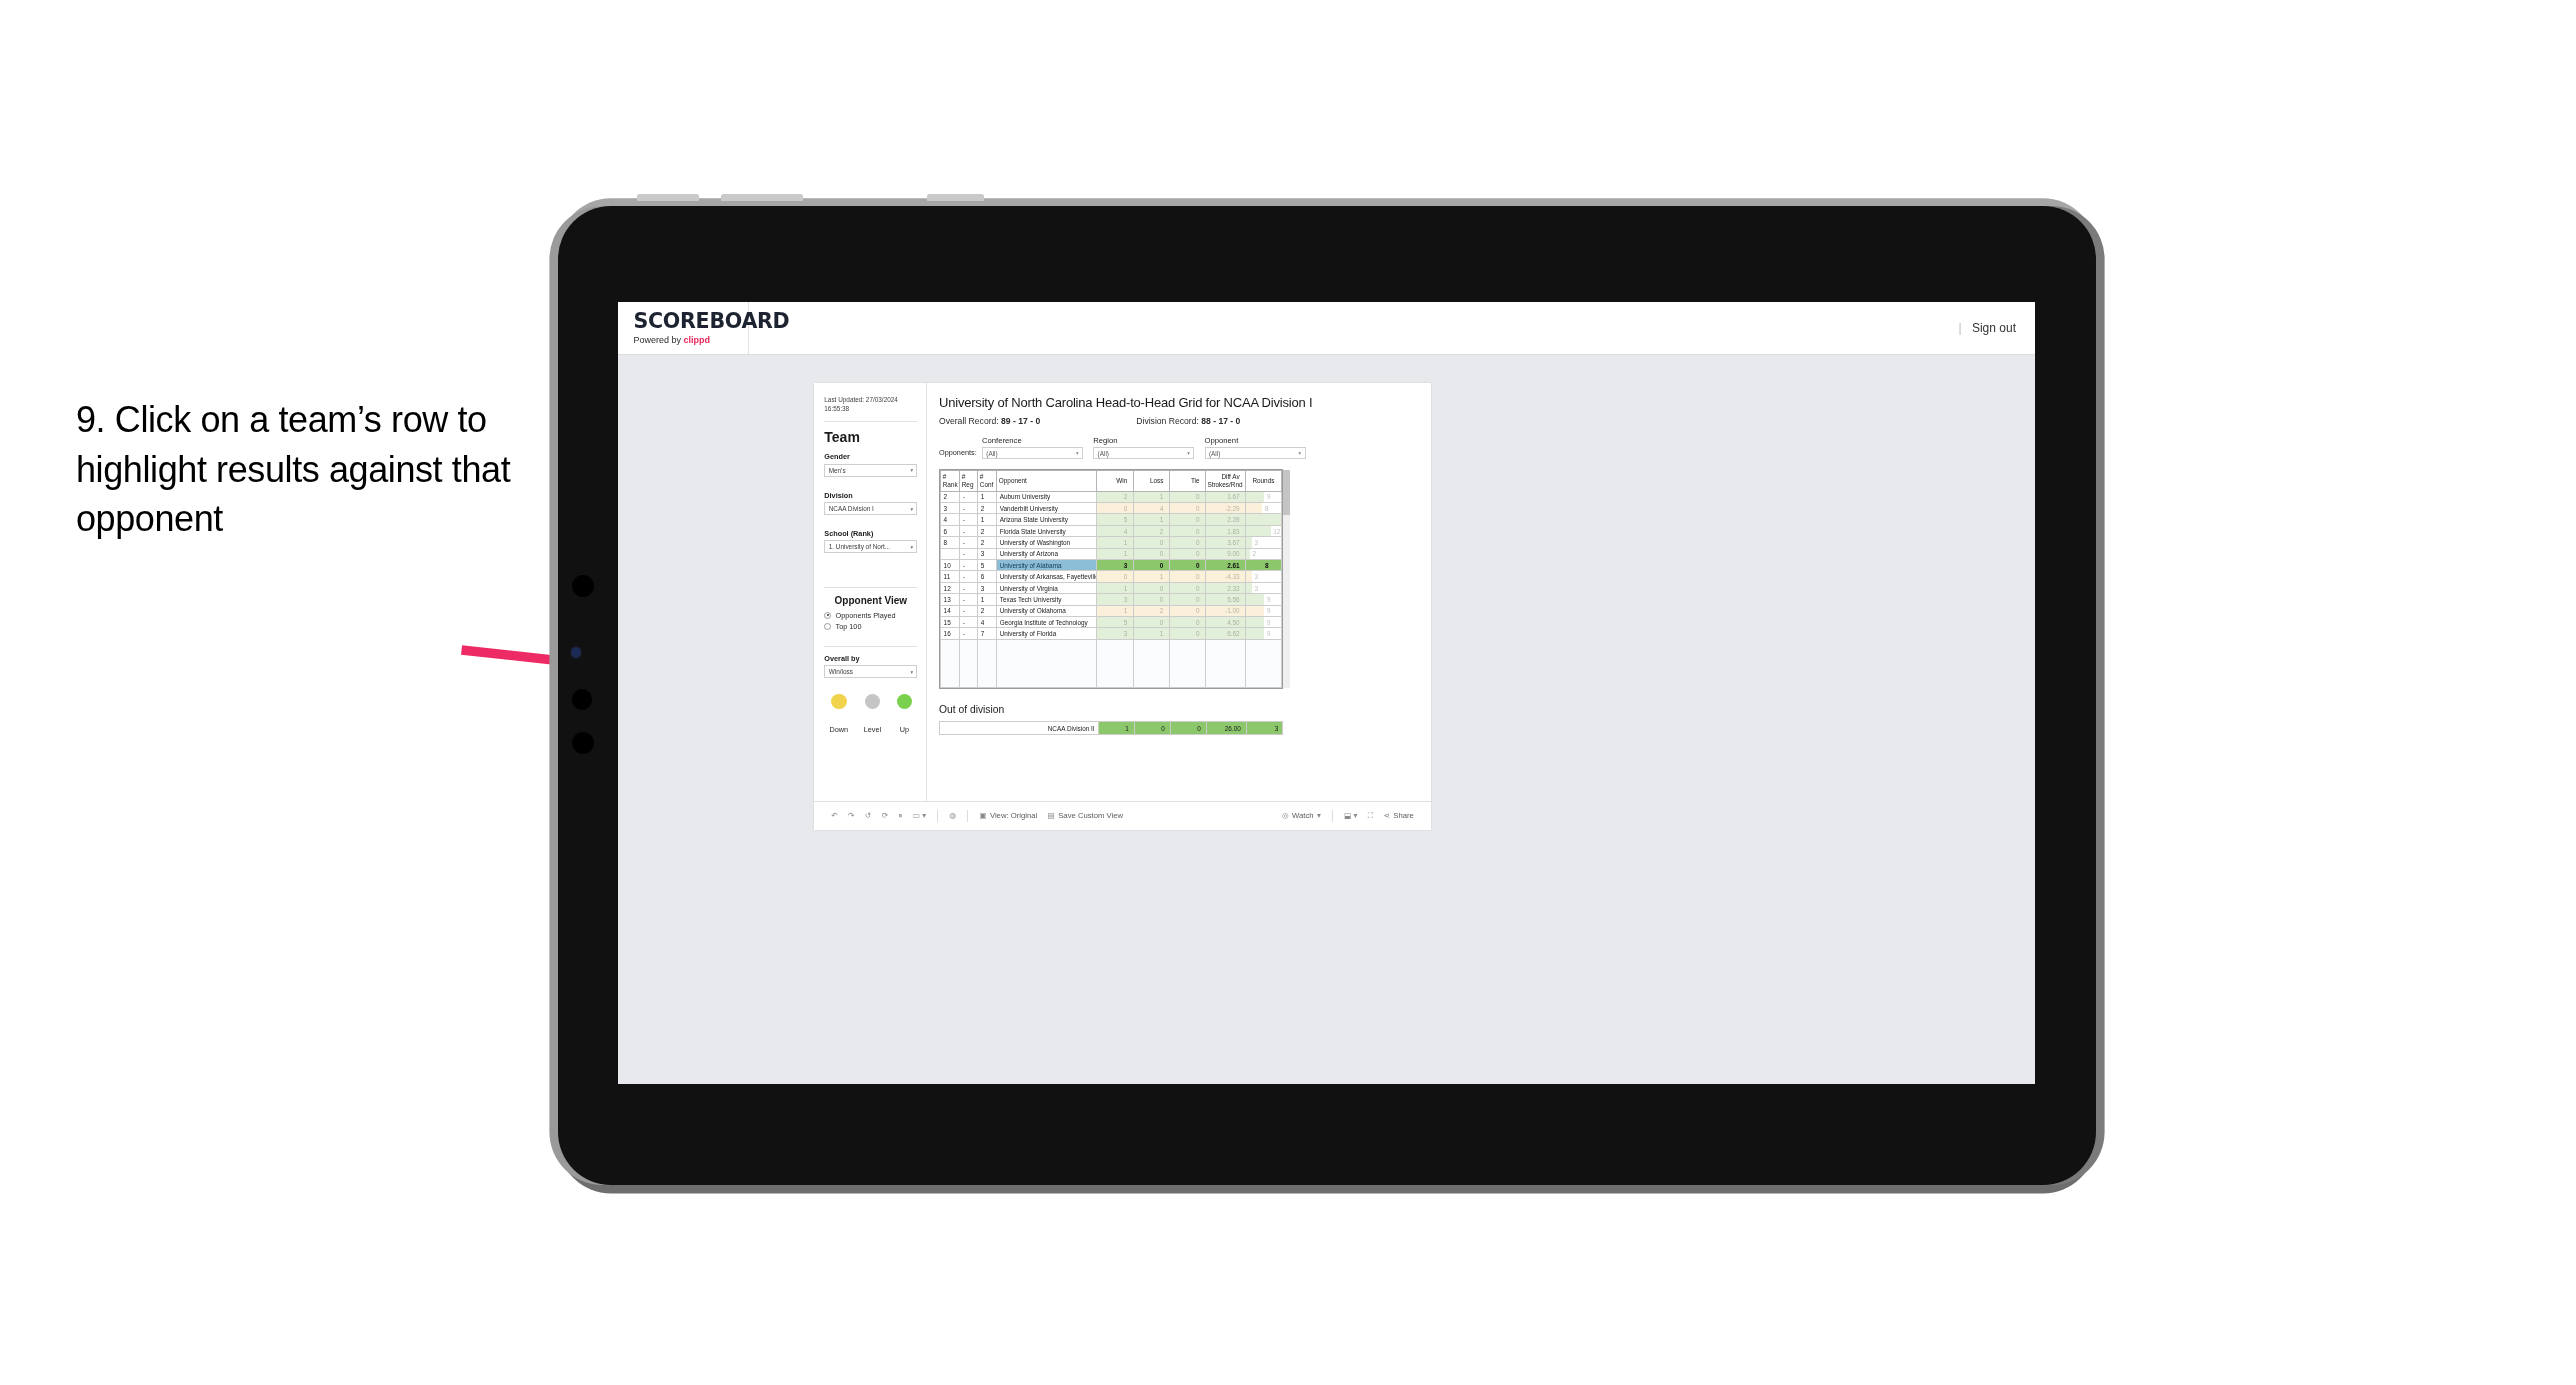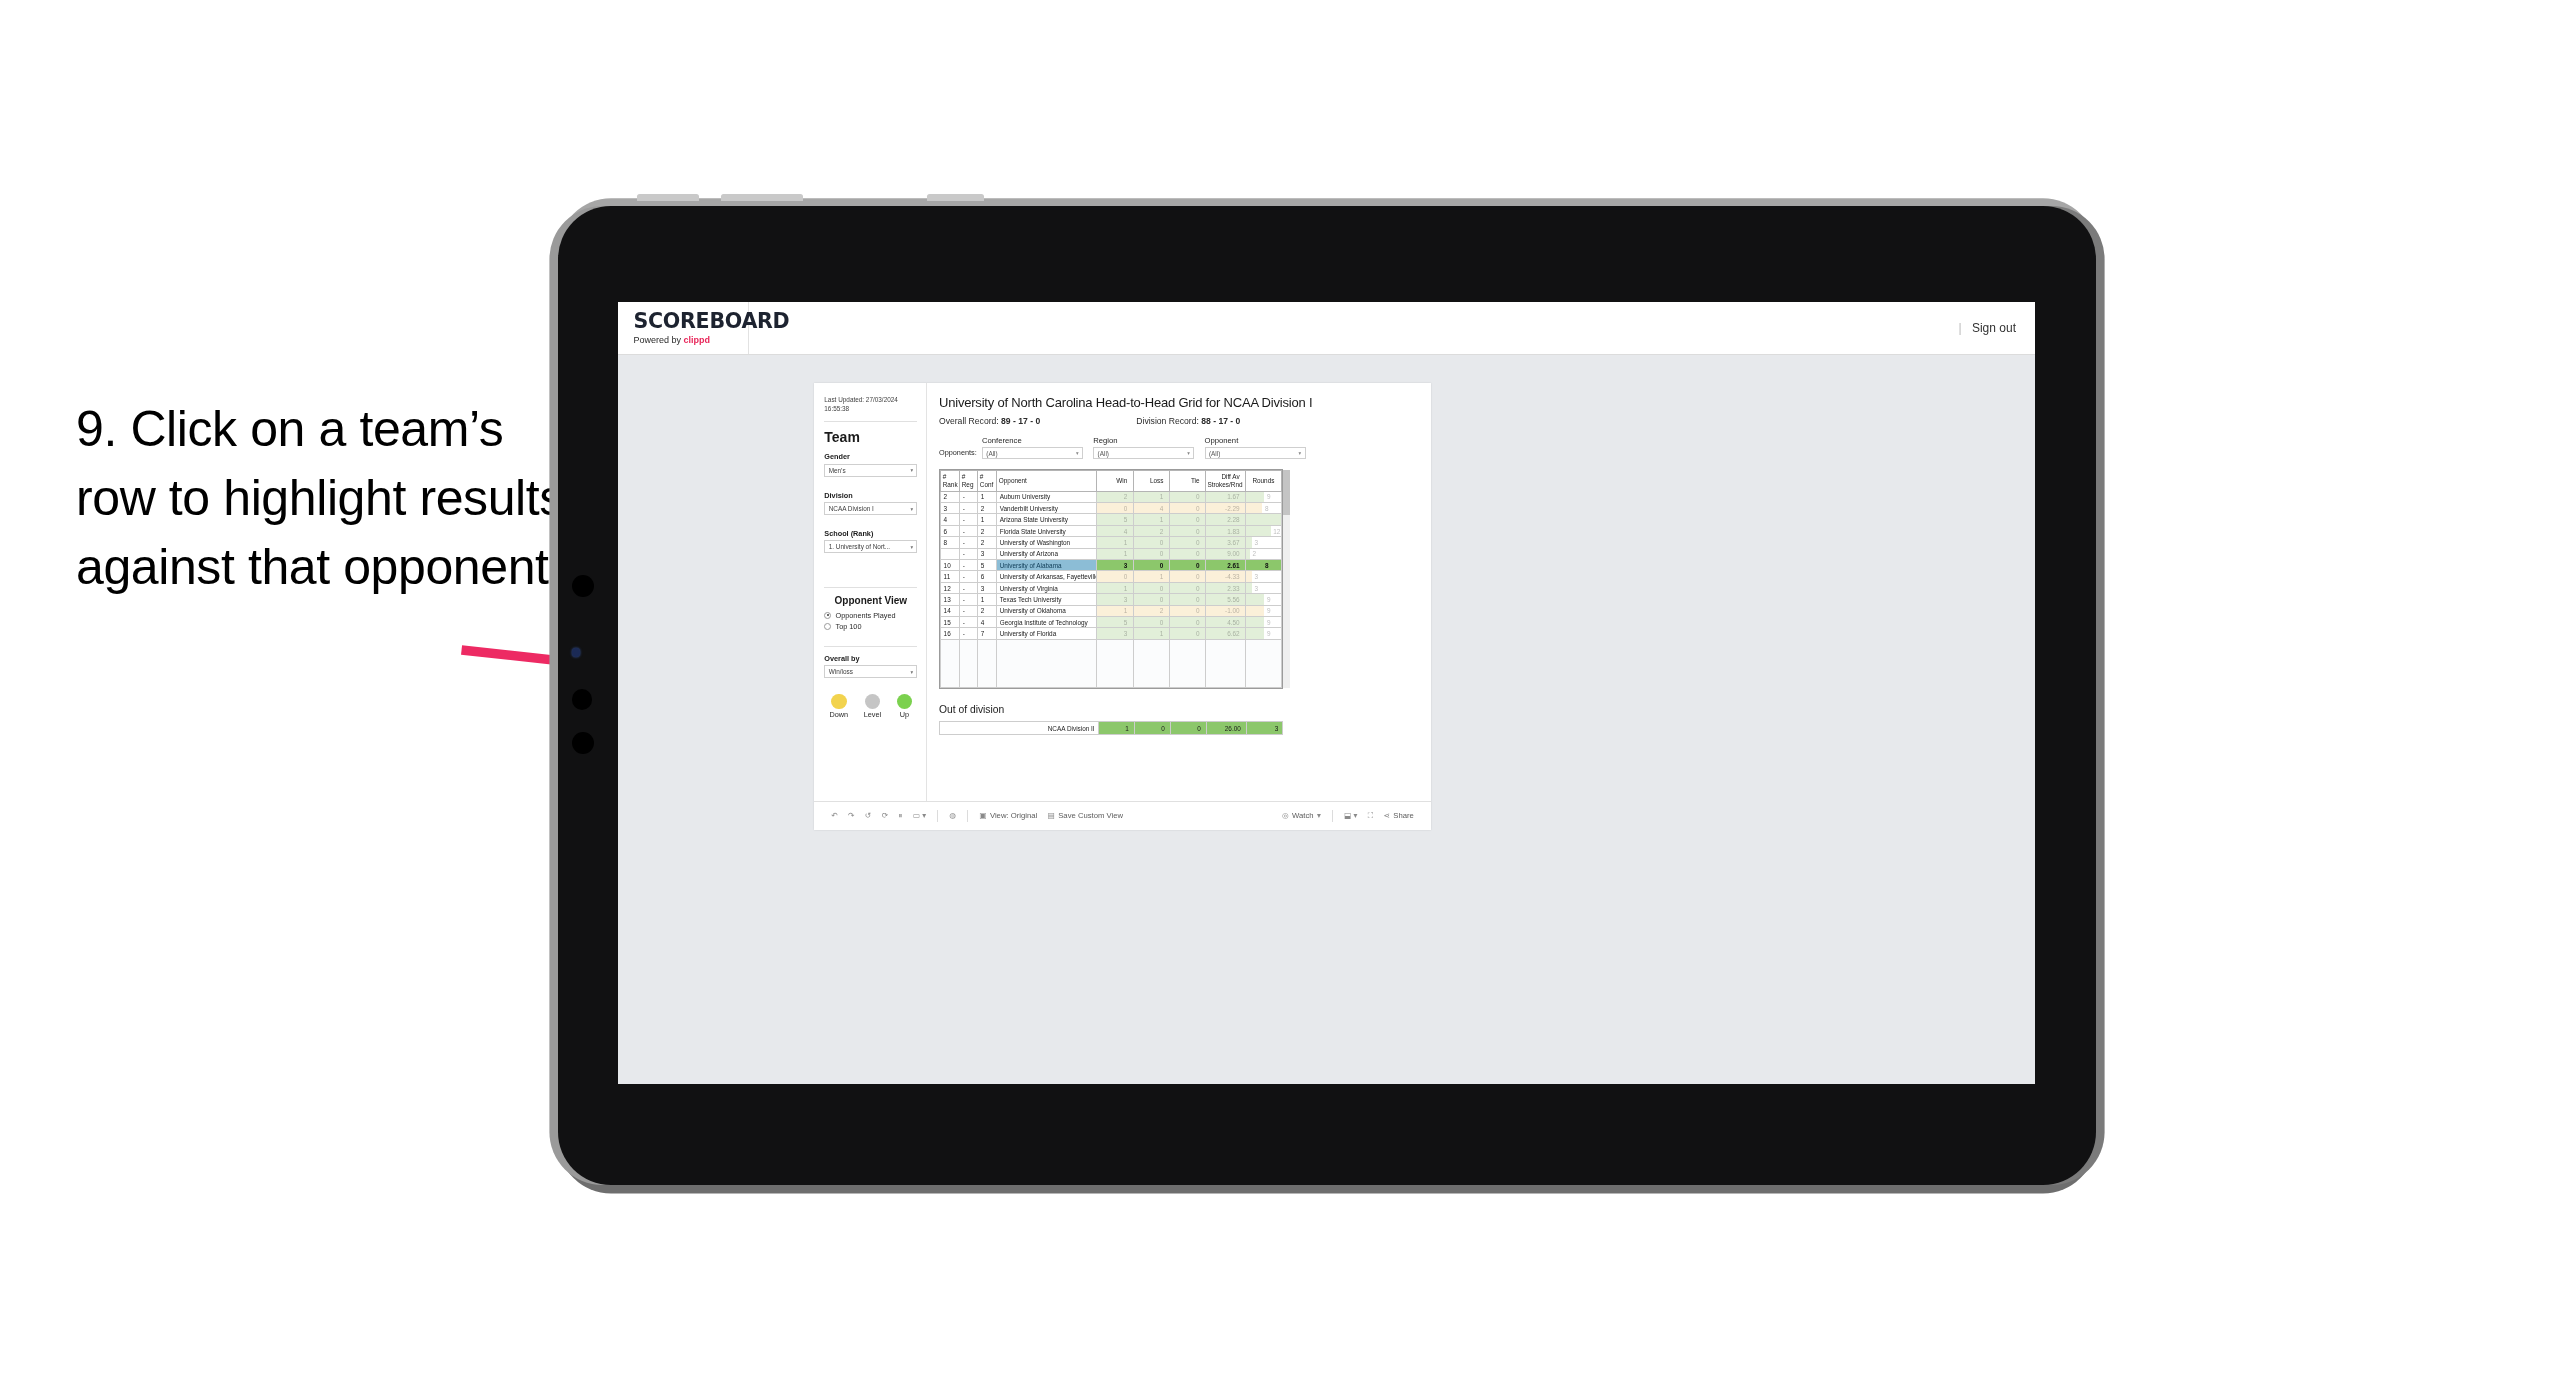--- a/index.html
+++ b/index.html
@@ -2,21 +2,21 @@
 <html style="font-size:13.7px"><head>
 <meta charset="utf-8">
 <style>
   * { margin:0; padding:0; box-sizing:border-box; }
   html,body { width:2576px; height:1385px; background:#ffffff;
               font-family:"Liberation Sans", sans-serif; overflow:hidden; }
 
   
   #instruction {
     position:absolute; left:76px; top:395px; width:515px;
-    font-size:50px; line-height:1.38; color:#000; font-weight:400;
+    font-size:36px; line-height:1.38; color:#000; font-weight:400;
     letter-spacing:-0.4px;
   }
 
   
   #arrow { position:absolute; left:0; top:0; width:2576px; height:1385px;
            pointer-events:none; }
 
   
   #tablet {
     position:absolute; left:558px; top:206px; width:1538px; height:979px;
@@ -97,21 +97,21 @@
   .sb-h2 { font-size:10px; font-weight:700; color:#1a1a1a; text-align:center;
            margin-bottom:4.3px; }
   .radio-row { display:flex; align-items:center; gap:4.3px; margin-bottom:2.6px; }
   .radio { width:6.9px; height:6.9px; border-radius:50%; border:0.9px solid #9a9a9a;
            background:#fff; flex:none; position:relative; }
   .radio.on::after{ content:""; position:absolute; inset:1.3px; border-radius:50%;
            background:#3a3a3a; }
   .radio-lbl { font-size:7.3px; color:#2a2a2a; }
   .legend { display:flex; justify-content:space-between; margin-top:15.5px;
             padding:0 5.2px; }
-  .lg { display:flex; flex-direction:column; align-items:center; gap:1px; }
+  .lg { display:flex; flex-direction:column; align-items:center; gap:16px; }
   .dot { width:15.5px; height:15.5px; border-radius:50%; }
   .lg span { font-size:7.3px; color:#2a2a2a; }
 
   
   #main { flex:1; padding:12px 15.5px 0 12px; position:relative; min-width:0; }
   .title { font-size:13px; color:#1b1b1b; letter-spacing:-0.2px; }
   .records { display:flex; margin-top:6px; font-size:8.6px; color:#2a2a2a; }
   .records .r2 { margin-left:96px; }
   .records b { font-weight:700; }
   .filters { display:flex; align-items:flex-end; margin-top:10.3px; gap:0; }

